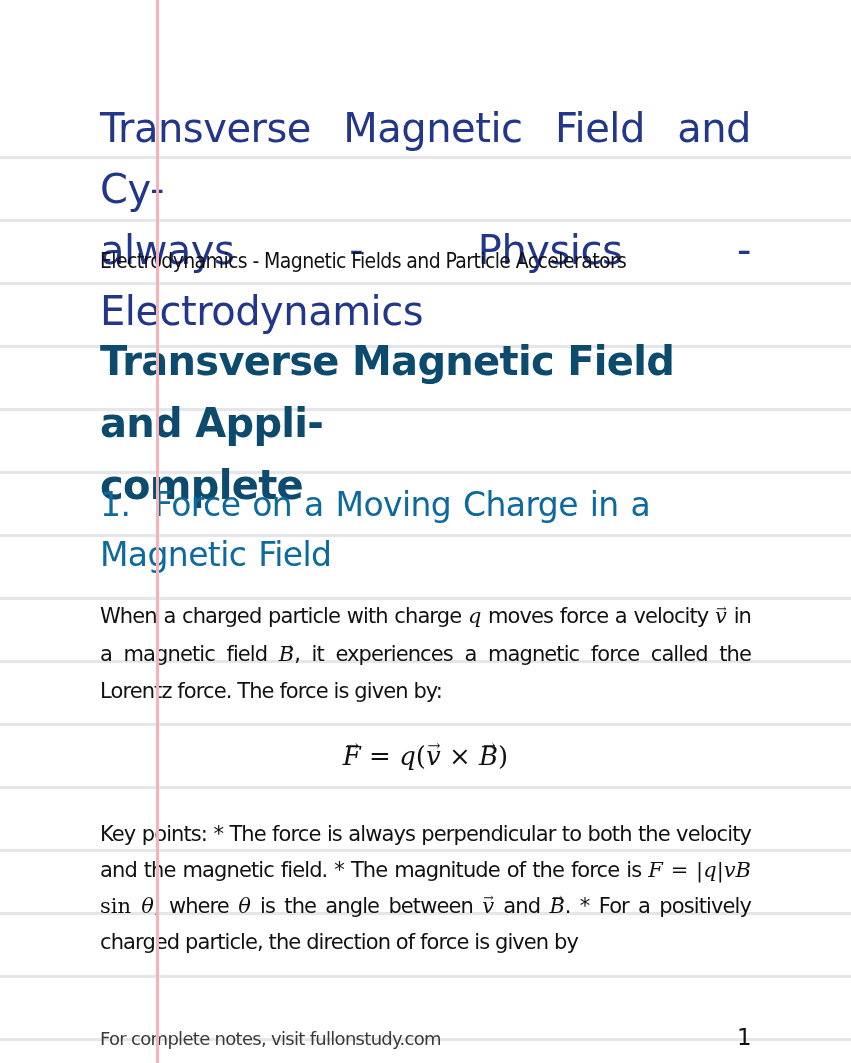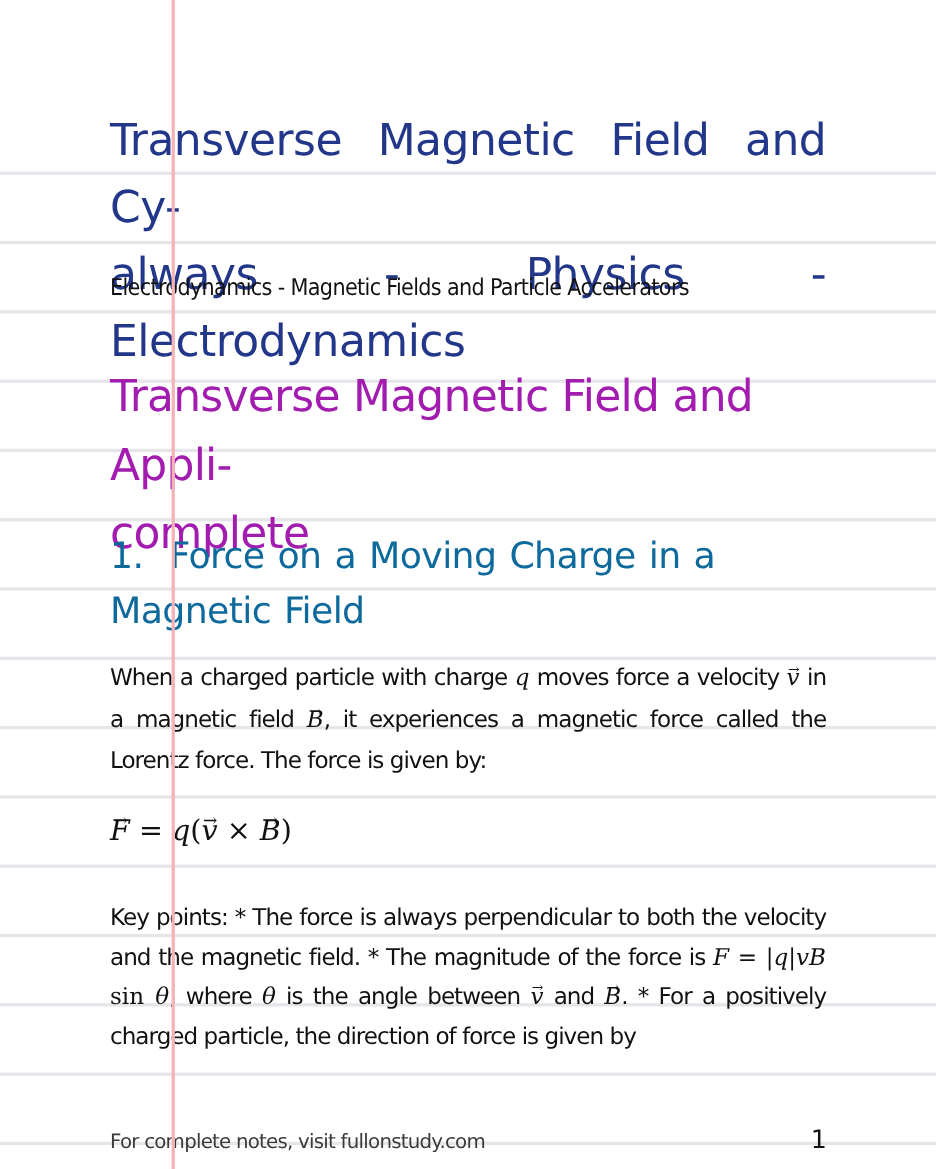--- a/index.html
+++ b/index.html
@@ -24,21 +24,21 @@
       text-align: justify; text-align-last: left; word-spacing: 9px;
       font-family: "DejaVu Sans", sans-serif; letter-spacing: -0.5px;
     }
     .subtitle {
       position: absolute; top: 246px; left: 0; width: 651px; margin: 0;
       font-size: 21px; line-height: 30px; color: #111111;
       font-family: "DejaVu Sans Condensed", "DejaVu Sans", sans-serif; letter-spacing: -0.6px;
     }
     .section-title {
       position: absolute; top: 330px; left: 0; width: 651px; margin: 0;
-      font-size: 40px; line-height: 62px; font-weight: normal; color: #a21caf;
+      font-size: 40px; line-height: 62px; font-weight: bold; color: #0c4a6e;
       font-family: "DejaVu Sans", sans-serif; letter-spacing: -0.7px;
     }
     .subsection-title {
       position: absolute; top: 480px; left: 0; width: 651px; margin: 0;
       font-size: 33px; line-height: 50px; font-weight: normal; color: #0e6a9c;
       font-family: "DejaVu Sans", sans-serif; letter-spacing: -0.6px; word-spacing: 2px;
     }
     .para {
       position: absolute; left: 0; width: 651px; margin: 0;
       font-size: 21px; line-height: 37px; color: #111111; text-align: justify;
@@ -47,21 +47,21 @@
     .para-1 { top: 598px; line-height: 37.5px; }
     .para-2 { top: 816px; line-height: 36px; }
     .math { font-family: "DejaVu Serif", serif; font-style: italic; letter-spacing: 0; }
     .math-up { font-family: "DejaVu Serif", serif; font-style: normal; letter-spacing: 0; }
     .vec { position: relative; display: inline-block; }
     .vec::before {
       content: "\2192"; position: absolute; left: 50%; top: -0.62em;
       transform: translateX(-45%); font-size: 0.6em; font-style: normal;
     }
     .equation {
-      position: absolute; top: 736px; left: 0; width: 651px; 
+      position: absolute; top: 736px; left: 0; width: 651px; text-align: center;
       font-size: 26px; line-height: 40px; color: #111111;
       font-family: "DejaVu Serif", serif;
     }
     .footer-text {
       position: absolute; top: 1026px; left: 0; margin: 0;
       font-size: 18px; line-height: 26px; color: #3a3a3a; letter-spacing: -0.7px;
       font-family: "DejaVu Sans", sans-serif;
     }
     .page-number {
       position: absolute; top: 1022px; left: 637px; width: 14px; text-align: right;

